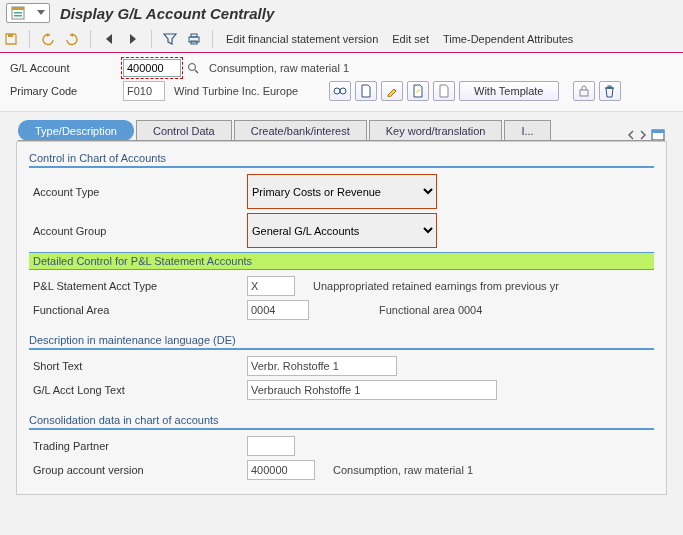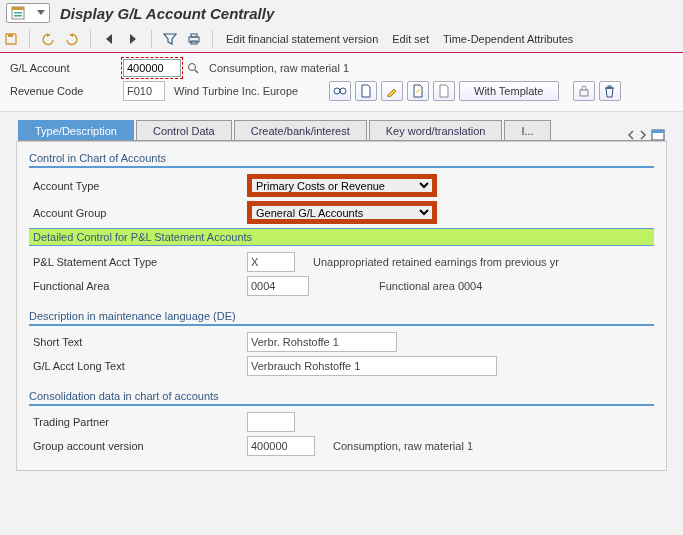--- a/index.html
+++ b/index.html
@@ -123,20 +123,21 @@
     background: #e8e8e8;
     cursor: pointer;
     color: #335;
     margin-right: 2px;
     position: relative;
   }
   .tab.active {
     background: #5b9bd5;
     color: #fff;
     border-color: #5b9bd5;
+    border-radius: 10px;
   }
   .tab-nav-icons {
     display:flex; gap:4px; margin-left:auto; align-items:center;
   }
   .tab-underline {
     position:absolute; left:18px; right:18px; bottom:0; height:1px; background:#999;
   }
   
   .tab-content {
     margin: 0 16px 10px 16px;
@@ -165,23 +166,23 @@
   }
   .form-row {
     display:flex;
     align-items:center;
     margin-bottom:4px;
     padding-left: 4px;
   }
   .form-label { width: 214px; color:#333; }
   .select-box {
     width: 190px;
-    height: 23px;
+    height: 35px;
     font-size:11px;
-    border:5px solid #c2410c;
+    border:1px solid #c2410c;
   }
   .small-box {
     width: 48px;
     text-align:center;
   }
   .group { margin-bottom: 14px; }
   svg { display:block; }
 </style>
 </head>
 <body>
@@ -257,21 +258,21 @@
     <input class="text-input input-focused" style="width: 58px;" value="400000">
     <span class="search-btn">
         <svg width="12" height="12" viewBox="0 0 12 12">
           <circle cx="5" cy="5" r="3.5" fill="none" stroke="#555"></circle>
           <line x1="8" y1="8" x2="11" y2="11" stroke="#555" stroke-width="1.3"></line>
         </svg>
       </span>
     <span class="desc-text">Consumption, raw material 1</span>
   </div>
   <div class="field-row">
-    <span class="field-label">Revenue Code</span>
+    <span class="field-label">Primary Code</span>
     <span class="readonly-box" style="width:42px">F010</span>
     <span class="desc-text" style="width:150px">Wind Turbine Inc. Europe</span>
     <div class="icon-btn-row">
       <div class="sq-btn">
           <svg width="14" height="10" viewBox="0 0 14 10">
             <circle cx="4" cy="5" r="3" fill="none" stroke="#357"></circle>
             <circle cx="10" cy="5" r="3" fill="none" stroke="#357"></circle>
             <line x1="7" y1="5" x2="7" y2="5" stroke="#357"></line>
           </svg>
         </div>

